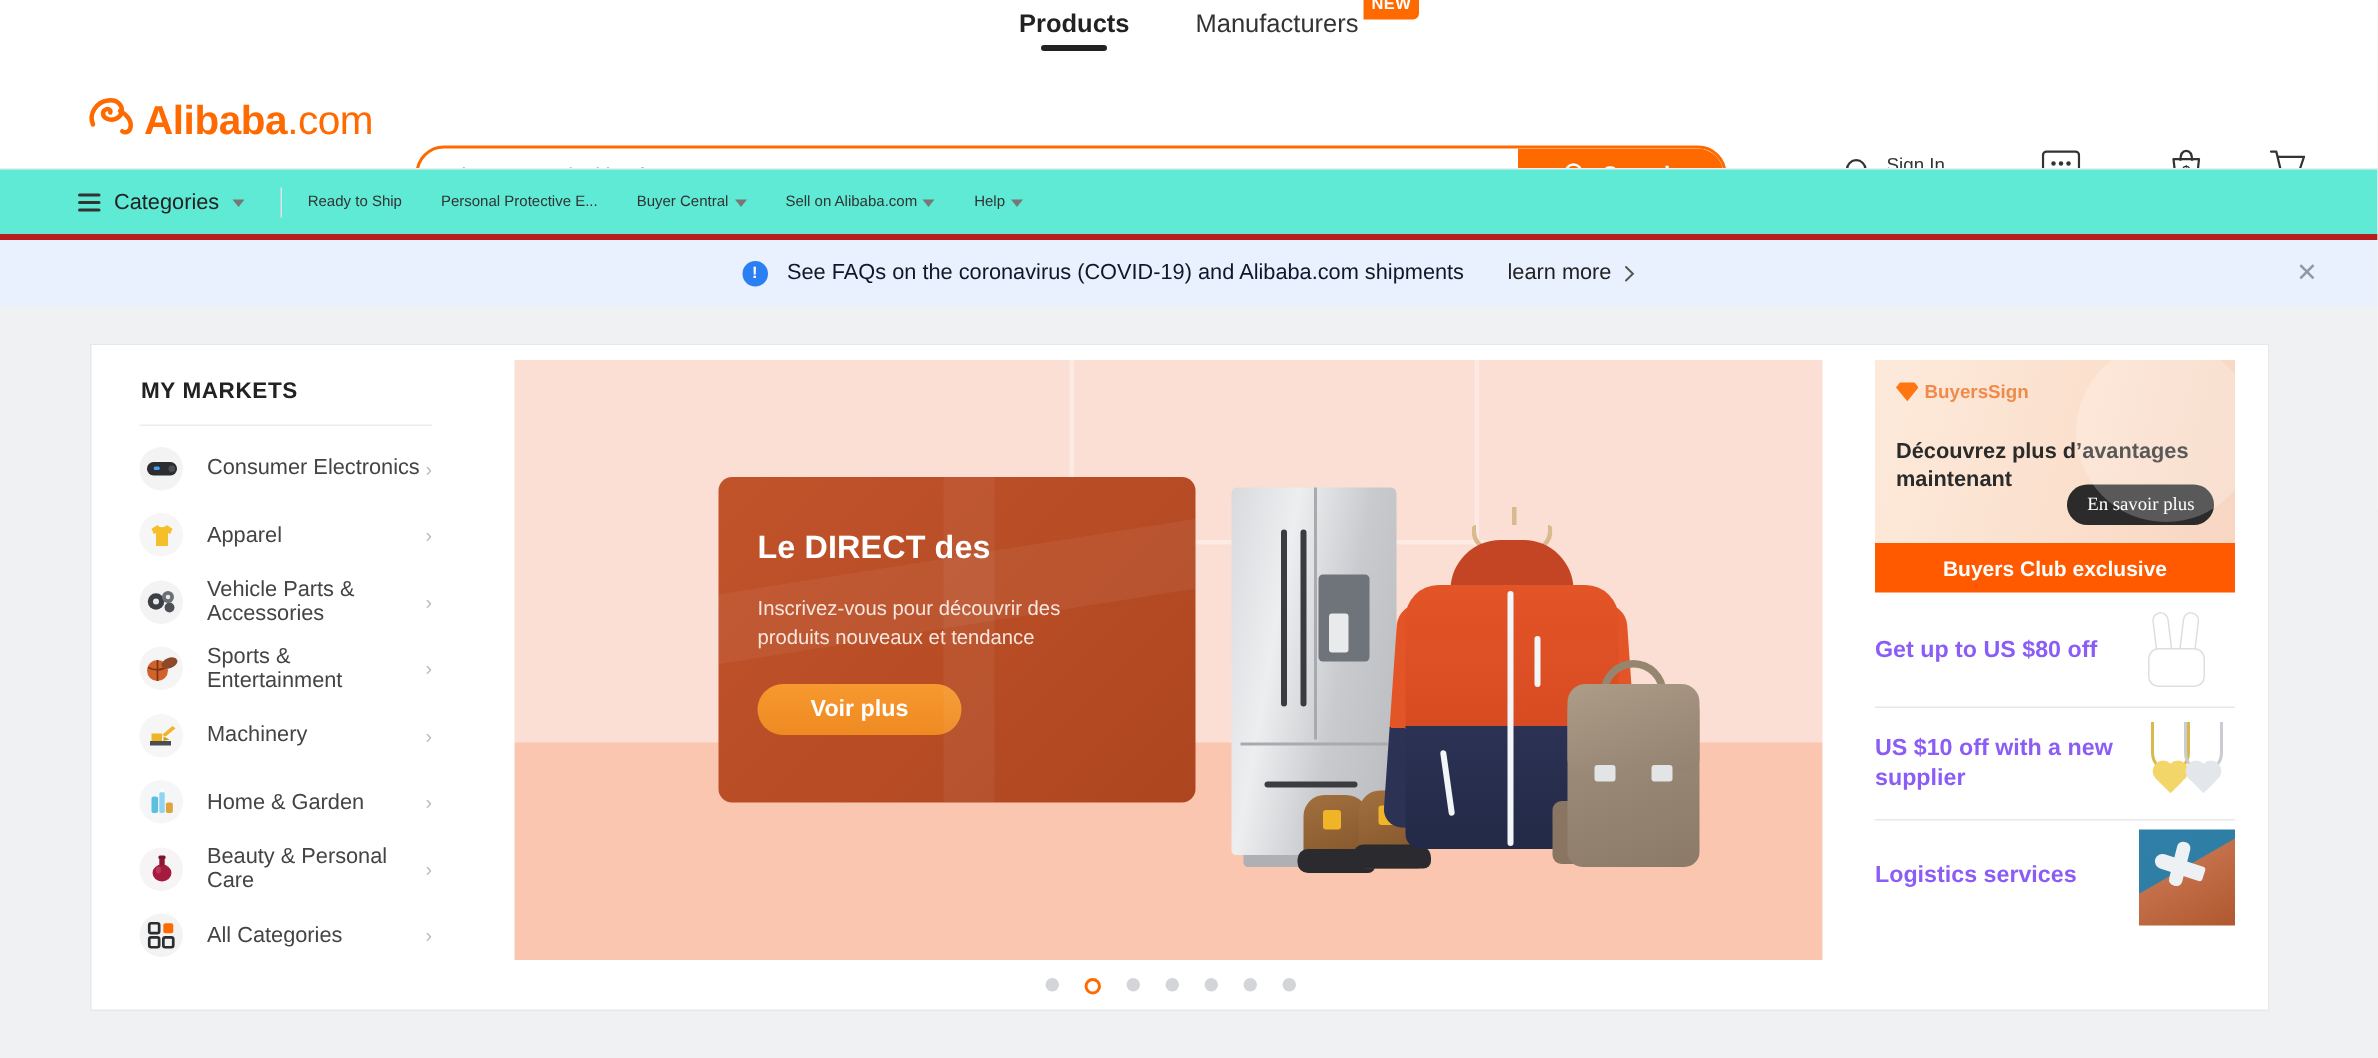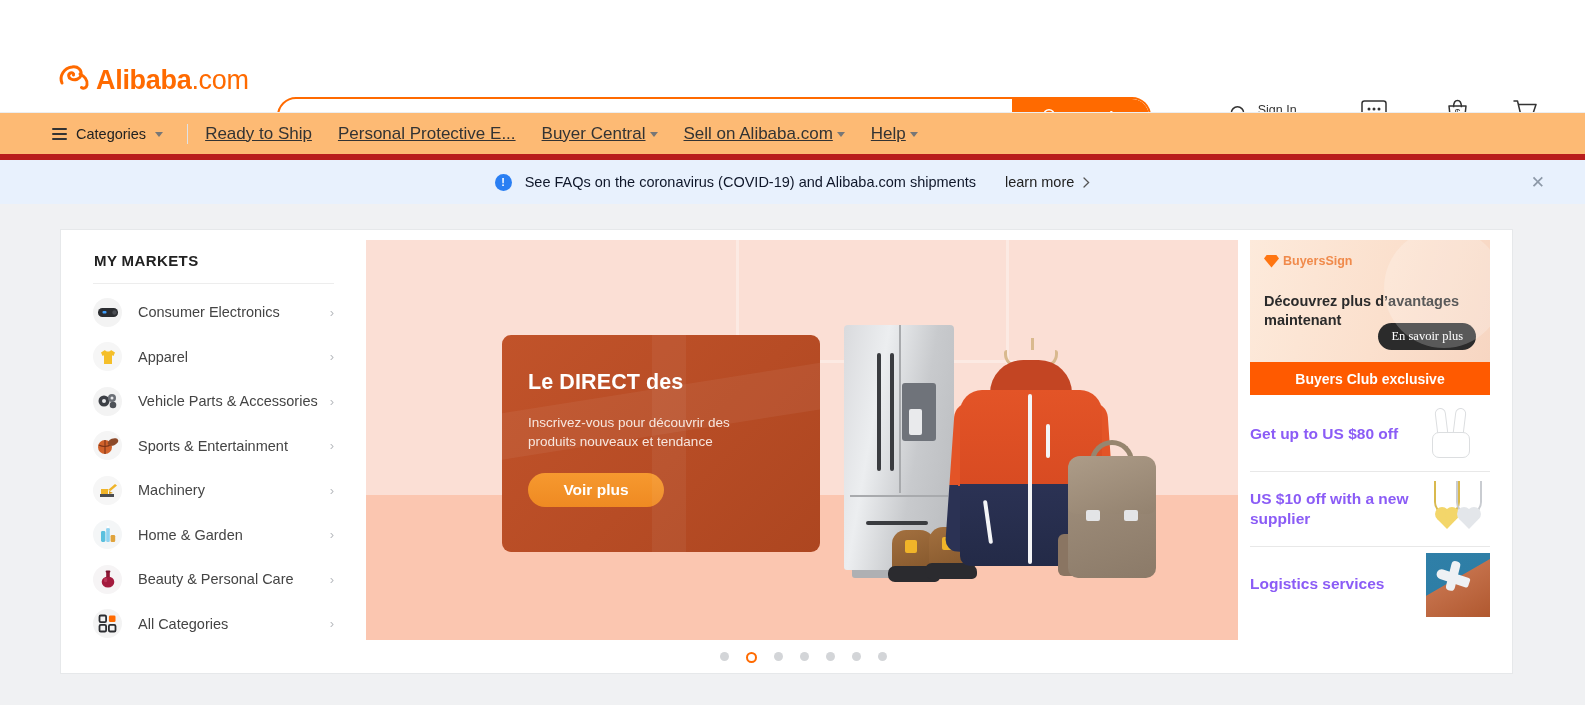--- a/index.html
+++ b/index.html
@@ -116,36 +116,36 @@
   .hr-item .lbl { font-size: 12.5px; margin-top: 3px; color: #333; }
   .signin {
     display: flex; align-items: center; gap: 7px; cursor: pointer;
   }
   .signin-lines { display: flex; flex-direction: column; font-size: 12.5px; color: #333; line-height: 1.45; }
 
   
   .navbar {
     position: relative;
     width: 1585px; height: 48px;
-    background: #fdba74;
+    background: #5eead4;
     border-top: 1px solid #eceef0;
-    border-bottom: 6px solid #b91c1c;
+    border-bottom: 4px solid #b91c1c;
     display: flex; align-items: center;
   }
   .nav-categories {
     display: flex; align-items: center; gap: 9px;
     margin-left: 52px; font-size: 14.5px; color: #222; cursor: pointer;
   }
   .hamburger { display: flex; flex-direction: column; gap: 3px; width: 15px; }
   .hamburger i { display:block; height: 2px; background: #333; border-radius: 1px; }
   .nav-divider { width: 1px; height: 20px; background: #e0e2e5; margin: 0 17px 0 24px; }
   .nav-links { display: flex; align-items: center; gap: 26px; }
   .nav-link {
-    font-size: 17px; color: #333; cursor: pointer;
-    display: flex; align-items: center; gap: 4px; white-space: nowrap; text-decoration: underline;
+    font-size: 10px; color: #333; cursor: pointer;
+    display: flex; align-items: center; gap: 4px; white-space: nowrap;
   }
   .nav-right {
     position: absolute; right: 0; top: 0; height: 48px;
     display: flex; align-items: center;
   }
   .nav-getapp { font-size: 14px; color: #555; cursor: pointer; white-space: nowrap; }
   .vbar { width: 1px; height: 20px; background: #e2e4e7; margin: 0 22px; }
 
   .caret { display:inline-block; width:0;height:0;border-left:4px solid transparent;border-right:4px solid transparent;border-top:5px solid #777; position: relative; top:1px; }
 
@@ -180,20 +180,21 @@
     width: 1585px; height: 501px;
     background: #f0f1f3;
   }
   .card {
     position: absolute;
     left: 60px; top: 25px;
     width: 1453px; height: 445px;
     background: #fff;
     border: 1px solid #e6e8ea;
     display: flex;
+    gap: 23px;
   }
 
   
   .sidebar { width: 295px; padding: 22px 0 0 0; }
   .sidebar-title {
     font-size: 15px; font-weight: bold; color: #222;
     letter-spacing: .4px; padding: 0 0 14px 33px;
   }
   .sidebar-sep { height: 1px; background: #ededed; margin: 0 22px 6px 32px; }
   .market-item {
@@ -219,21 +220,21 @@
     overflow: hidden;
   }
   .hero-floor {
     position: absolute; left: 0; bottom: 0; width: 100%; height: 145px;
     background: #fbc6b0;
   }
   .hero-wall-line {
     position: absolute; background: rgba(255,255,255,.34);
   }
   .hero-card {
-    position: absolute; left: 136px; top: 95px;
+    position: absolute; left: 136px; top: 78px;
     width: 318px; height: 217px;
     background: linear-gradient(135deg,#c1532a 0%,#b74c25 55%,#ad4620 100%);
     border-radius: 9px;
     padding: 34px 26px 0 26px;
     overflow: hidden;
   }
   .hero-card::before {
     content:"";position:absolute;left:-30px;top:50px;width:420px;height:46px;
     background: rgba(255,255,255,.055); transform: rotate(-9deg);
   }
@@ -413,20 +414,29 @@
     position:absolute; left:10px; top:20px; width:34px; height:10px;
     background:#eef1f4; border-radius:5px 2px 2px 5px; transform: rotate(18deg);
   }
   .plane::before { content:""; position:absolute;left:12px;top:-12px;width:9px;height:30px;background:#eef1f4;border-radius:4px;transform:rotate(-4deg);}
 </style>
 </head>
 <body>
 
 <div class="header">
 
+  <div class="top-tabs">
+    <div class="top-tab active">
+      <span>Products</span>
+    </div>
+    <div class="top-tab">
+      <span>Manufacturers</span>
+      <span class="new-badge">NEW</span>
+    </div>
+  </div>
 
   <div class="header-main">
 
     <div class="logo">
       <svg class="logo-mark" viewBox="0 0 34 30">
         <path d="M4 20 C1 13 6 5 14 4 C20 3 24 7 23 12 C22 16 17 18 13 16 C10 14.5 10 11 12.5 10 C14.5 9.2 16 10.5 15.5 12" fill="none" stroke="#ff6a00" stroke-width="3" stroke-linecap="round"></path>
         <path d="M22 11 C26 13 30 17 29 22 C28.4 25 25.5 26 23.5 24.5" fill="none" stroke="#ff6a00" stroke-width="3" stroke-linecap="round"></path>
       </svg>
       <span class="logo-text"><span>Alibaba</span><span class="dotcom">.com</span></span>
     </div>

